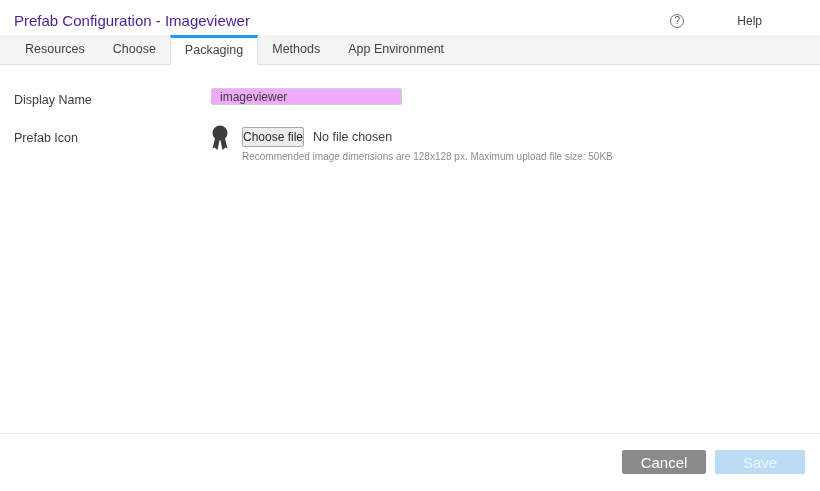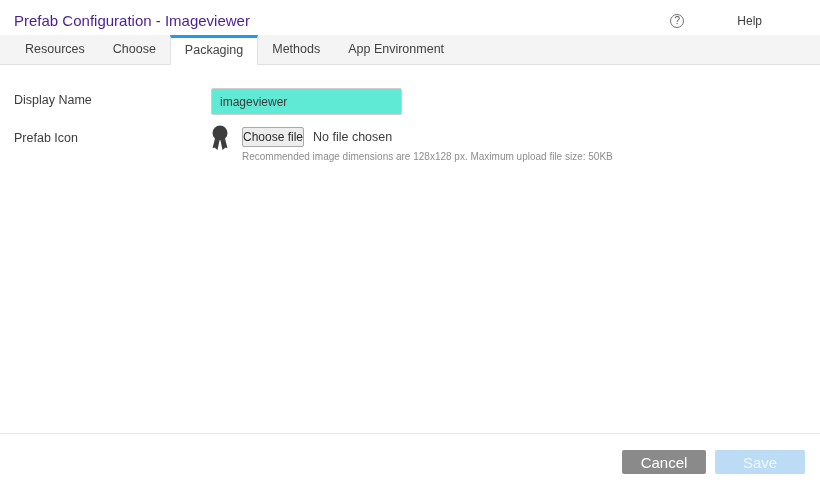--- a/index.html
+++ b/index.html
@@ -24,23 +24,23 @@
     display: flex; padding-left: 11px; }
   .tab { padding: 0 14px; line-height: 29px; font-size: 12.5px; color: #424242;
     cursor: pointer; white-space: nowrap; }
   .tab.active { height: 30px; box-sizing: border-box; background: #fff;
     border-top: 3px solid #1e9af0; border-left: 1px solid #e2e2e2; border-right: 1px solid #e2e2e2;
     line-height: 25px; position: relative; z-index: 1; }
   
   .field-label { position: absolute; left: 14px; font-size: 12.5px; color: #3c3c3c; text-align: right; }
   .label-display-name { top: 93px; }
   .label-prefab-icon { top: 131px; }
-  .text-input { position: absolute; left: 211px; top: 88px; width: 191px; height: 27px;
+  .text-input { position: absolute; left: 211px; top: 88px; width: 191px; height: 17px;
     box-sizing: border-box; border: 1px solid #cfcfcf; border-radius: 2px;
-    padding: 0 8px; font-size: 12px; color: #3c3c3c; background: #5eead4;
+    padding: 0 8px; font-size: 12px; color: #3c3c3c; background: #f0abfc;
     font-family: "Liberation Sans", sans-serif; outline: none; }
   .medal { position: absolute; left: 210px; top: 125px; width: 20px; height: 26px; }
   .choose-file { position: absolute; left: 242px; top: 127px; height: 20px;
     padding: 0 0; font-size: 12px; color: #2b2b2b; background: #ededed;
     border: 1px solid #a9a9a9; border-radius: 2px; cursor: pointer;
     font-family: "Liberation Sans", sans-serif; }
   .no-file { position: absolute; left: 313px; top: 130px; font-size: 12.5px; color: #3c3c3c; }
   .hint { position: absolute; left: 242px; top: 151px; font-size: 10px; color: #8d8d8d; }
   
   .footer-line { position: absolute; top: 433px; left: 0; right: 0;

